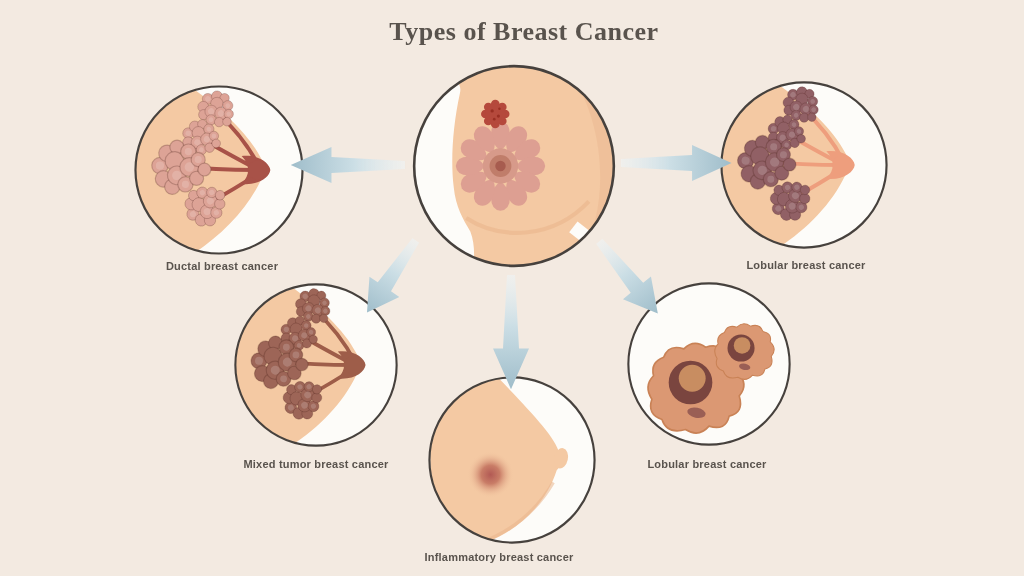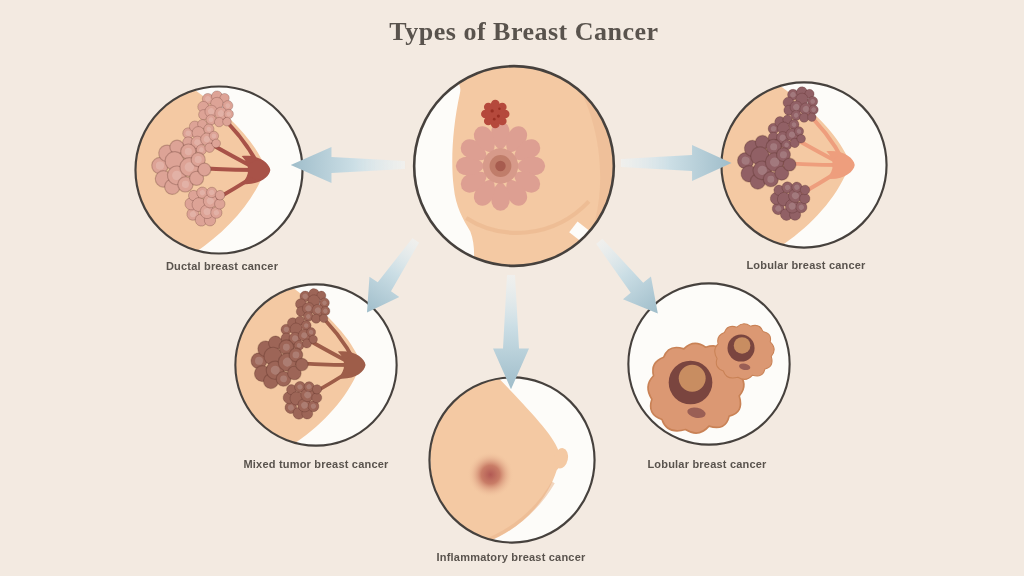--- a/index.html
+++ b/index.html
@@ -245,16 +245,16 @@
   </div>
   <div class="arrow" style="left:569px;top:256px;transform:rotate(51deg) scaleX(0.79)">
     <svg viewBox="0 0 120 44" width="120" height="44">
         <use href="#arrow-shape"></use>
       </svg>
   </div>
 
   <div class="label" style="left:222px;top:260px">Ductal breast cancer</div>
   <div class="label" style="left:316px;top:458px">Mixed tumor breast cancer</div>
   <div class="label" style="left:806px;top:259px">Lobular breast cancer</div>
-  <div class="label" style="left:511px;top:551px">Inflammatory breast cancer</div>
+  <div class="label" style="left:499px;top:551px">Inflammatory breast cancer</div>
   <div class="label" style="left:707px;top:458px">Lobular breast cancer</div>
 
 </div>
 
 </body></html>

